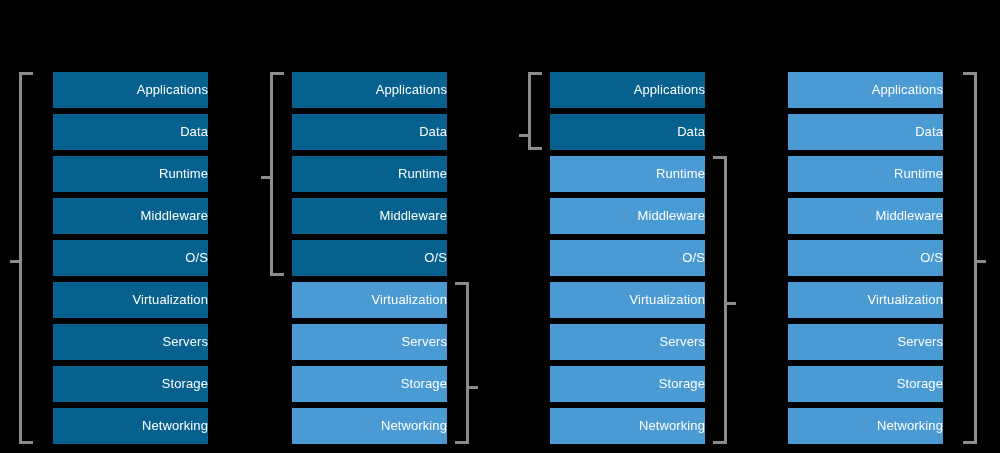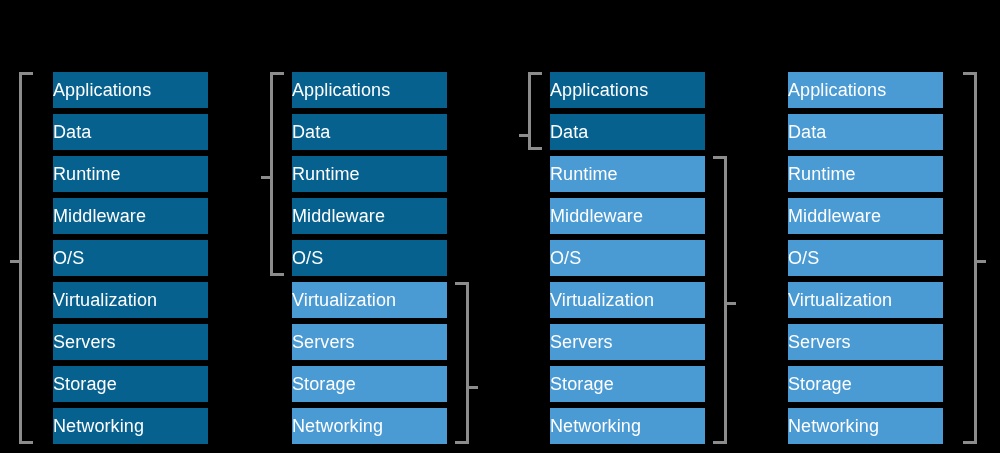--- a/index.html
+++ b/index.html
@@ -24,23 +24,23 @@
   .stack {
     position: absolute;
     top: 72px;
   }
   .layer {
     position: absolute;
     left: 0;
     width: 155px;
     height: 36px;
     line-height: 36px;
-    text-align: left;
+    text-align: right;
     color: #ffffff;
-    font-size: 18px;
+    font-size: 13px;
     font-family: "Liberation Sans", sans-serif;
     letter-spacing: 0.1px;
     white-space: nowrap;
     overflow: hidden;
   }
   .layer.managed  { background: #06618f; }
   .layer.provider { background: #4a9ad4; }
 
   .bracket {
     position: absolute;

